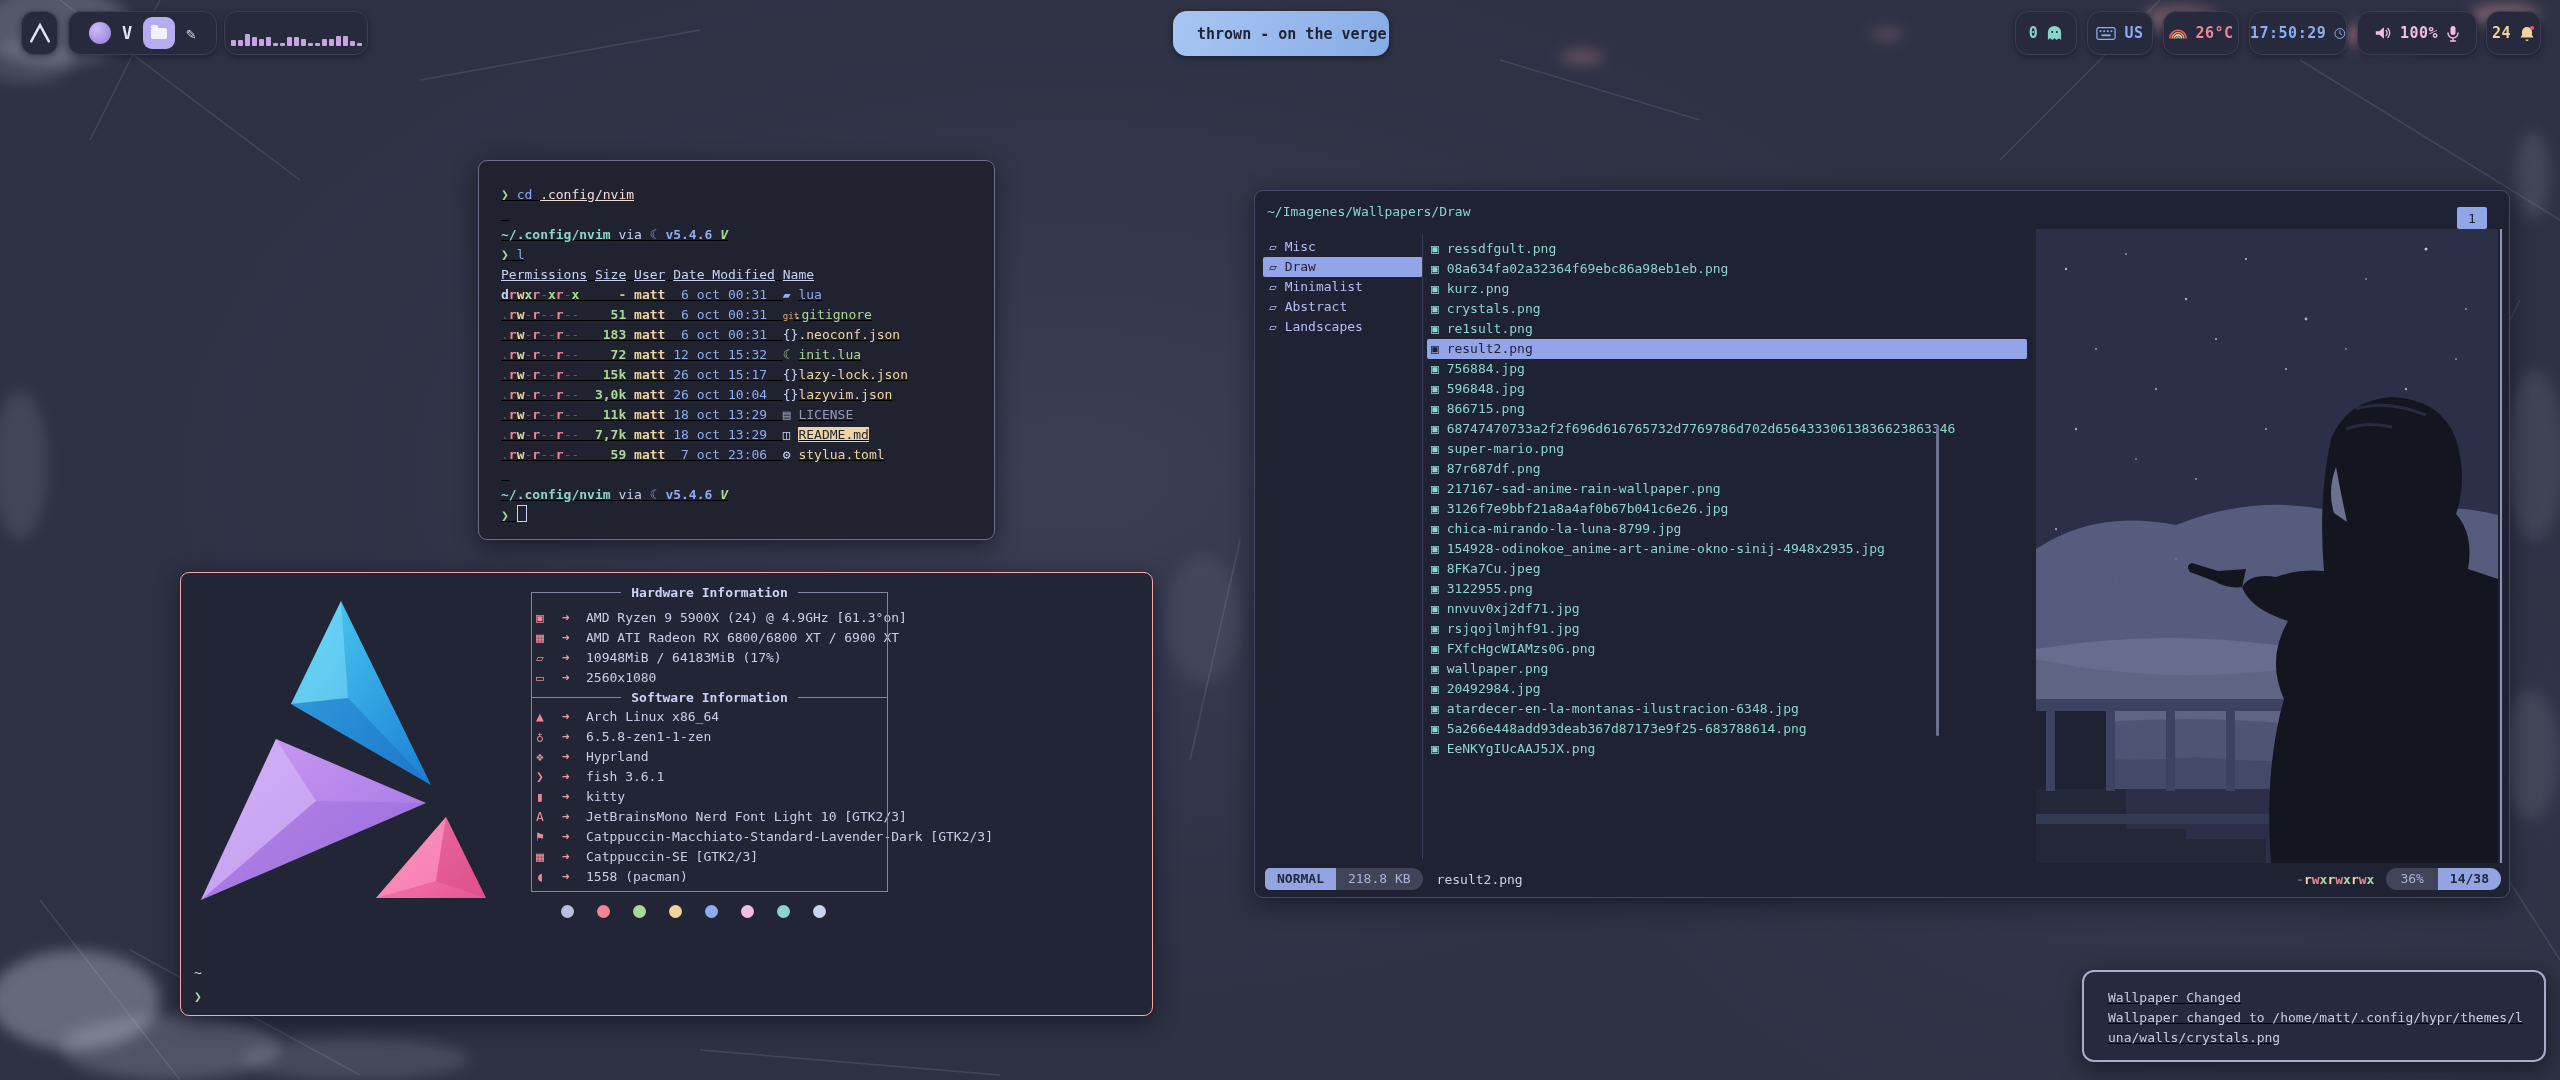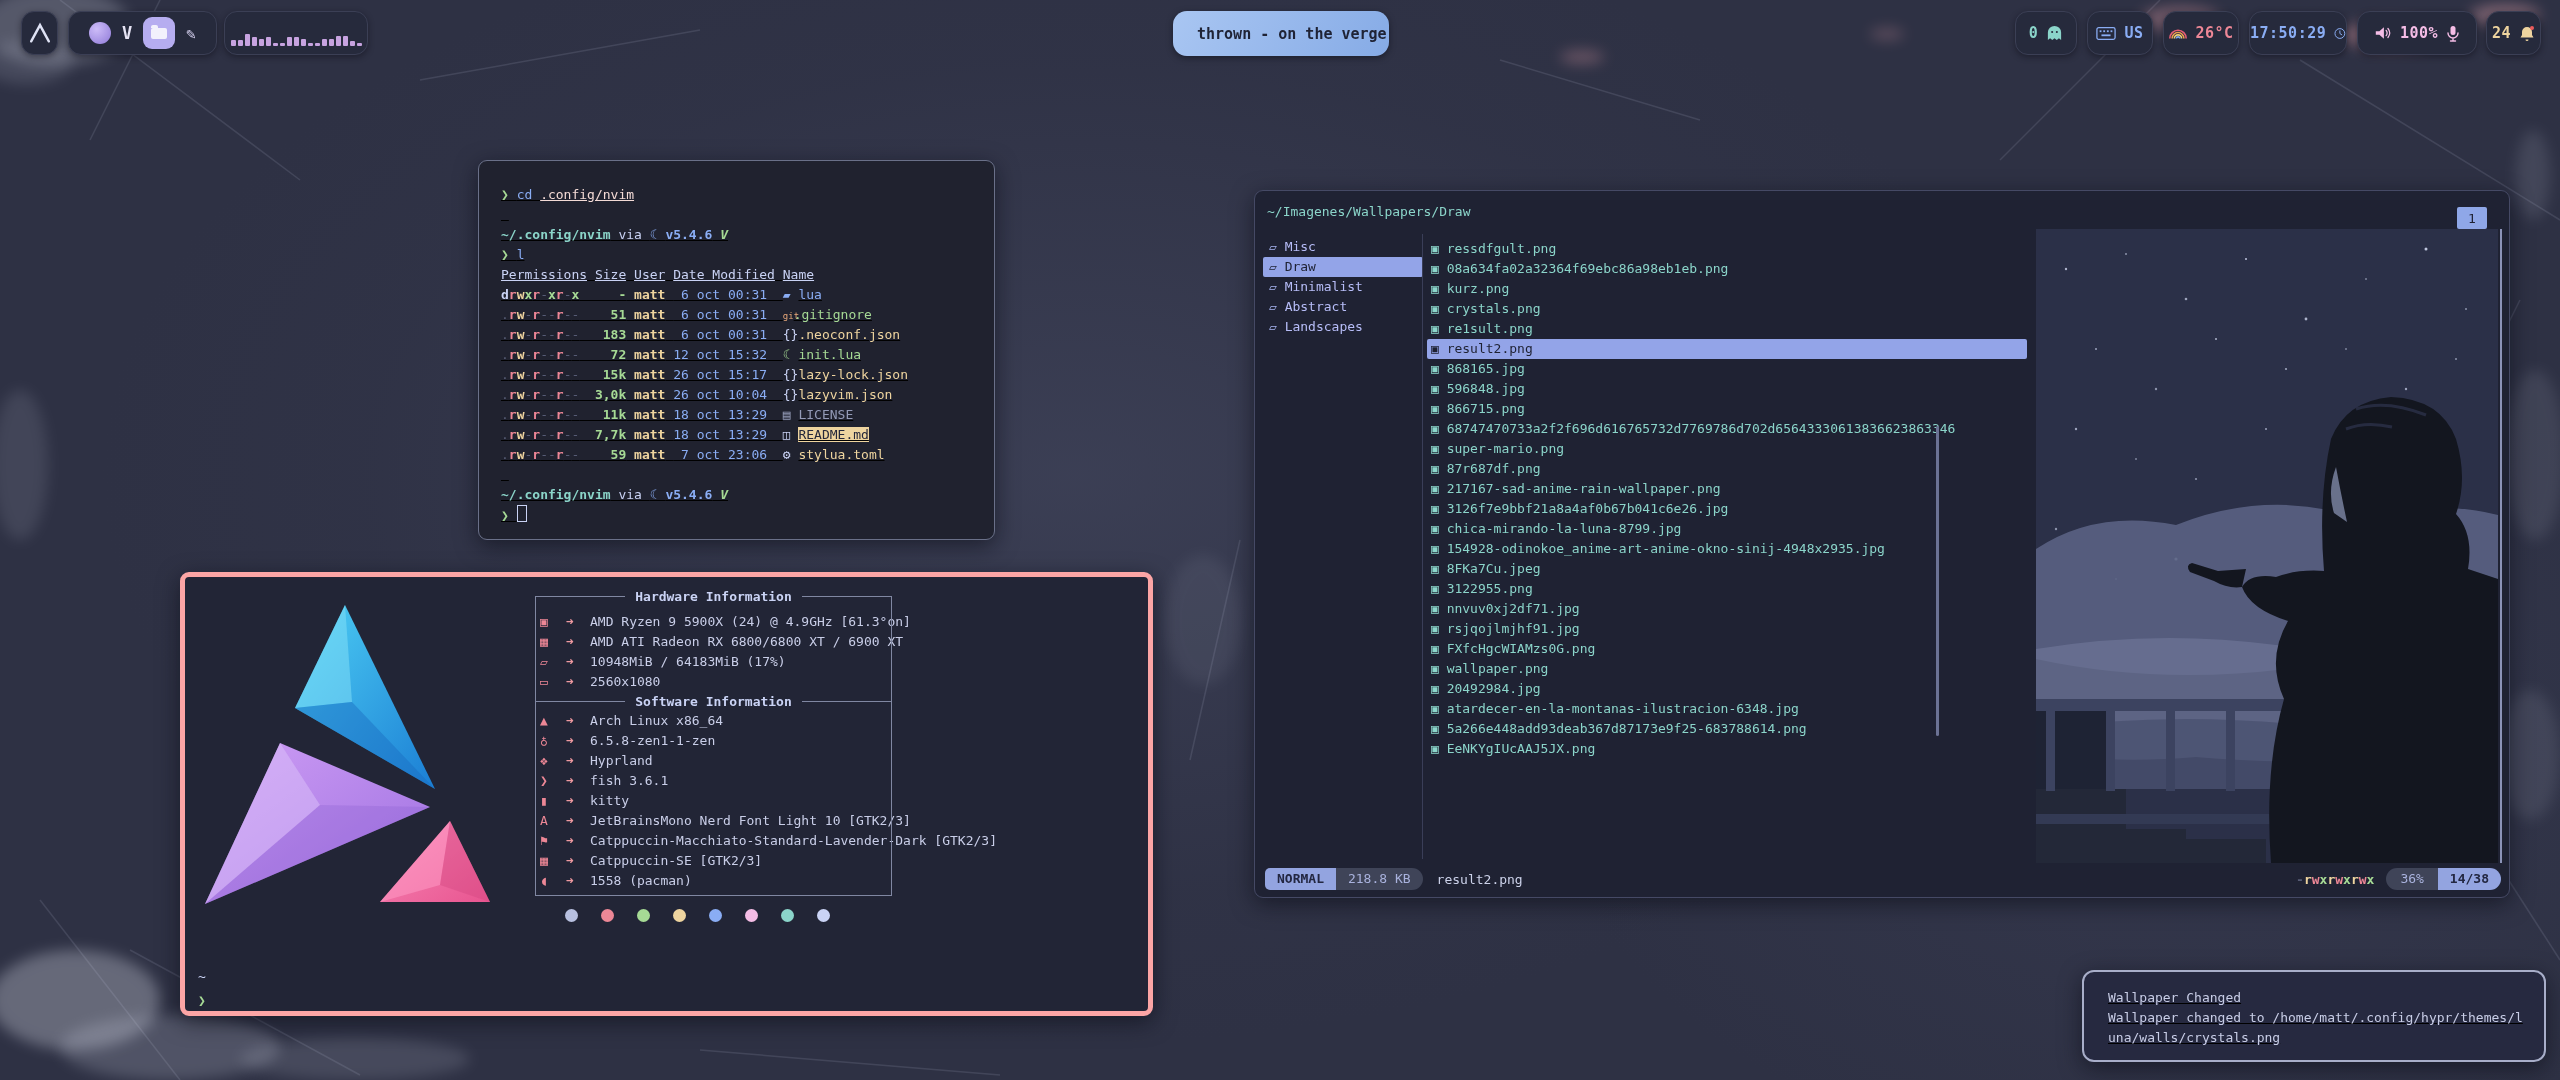--- a/index.html
+++ b/index.html
@@ -32,21 +32,21 @@
   #vis-bars i{display:block;width:5px;background:#c7a3e0;border-radius:1px;}
   
   .window{position:absolute;box-sizing:border-box;border-radius:9px;
     box-shadow:0 6px 22px rgba(8,10,18,.55);text-decoration:underline;}
   #terminal{left:478px;top:160px;width:517px;height:380px;background:#20222f;border:1px solid #6a7089;padding:24px 0 0 22px;}
   .tline{height:20px;line-height:20px;font-size:13px;white-space:pre;color:#cad3f5;}
   .fico{display:inline-block;width:2ch;}
   .rmd{background:#eed49f;color:#24273a !important;}
   .cursorbox{display:inline-block;width:8px;height:15px;border:1px solid #cad3f5;vertical-align:-2px;}
   
-  #fetch{left:180px;top:572px;width:973px;height:444px;background:#222536;border:5px solid #fca5a5;}
+  #fetch{left:180px;top:572px;width:973px;height:444px;background:#222536;border:1px solid #fca5a5;}
   .fitem{position:absolute;left:355px;height:20px;line-height:20px;font-size:13px;display:flex;white-space:pre;}
   .fitem .ic{display:inline-block;width:26px;color:#ed8796;}
   .fitem .ar{display:inline-block;width:24px;color:#ee99a0;font-weight:bold;}
   .fitem .tx{color:#c9cee8;}
   .ftitle{position:absolute;left:350px;width:357px;height:14px;display:flex;align-items:center;}
   .ftitle .fline{flex:1;border-top:1px solid #8087a2;}
   .ftitle b{padding:0 10px;font-size:13px;color:#cad3f5;}
   .fborder{position:absolute;background:#8087a2;}
   .dot{width:13px;height:13px;border-radius:50%;}
   .fprompt{position:absolute;left:13px;font-size:13px;height:20px;line-height:20px;}
@@ -331,21 +331,21 @@
       <div class="srow"><span class="fico">▱ </span><span>Landscapes</span></div>
     </div>
   <div id="fm-sep"></div>
   <div id="fm-list">
       <div class="frow"><span class="fico">▣ </span><span>ressdfgult.png</span></div>
       <div class="frow"><span class="fico">▣ </span><span>08a634fa02a32364f69ebc86a98eb1eb.png</span></div>
       <div class="frow"><span class="fico">▣ </span><span>kurz.png</span></div>
       <div class="frow"><span class="fico">▣ </span><span>crystals.png</span></div>
       <div class="frow"><span class="fico">▣ </span><span>re1sult.png</span></div>
       <div class="frow sel"><span class="fico">▣ </span><span>result2.png</span></div>
-      <div class="frow"><span class="fico">▣ </span><span>868165.jpg</span></div>
+      <div class="frow"><span class="fico">▣ </span><span>756884.jpg</span></div>
       <div class="frow"><span class="fico">▣ </span><span>596848.jpg</span></div>
       <div class="frow"><span class="fico">▣ </span><span>866715.png</span></div>
       <div class="frow"><span class="fico">▣ </span><span>68747470733a2f2f696d616765732d7769786d702d65643330613836623863346</span></div>
       <div class="frow"><span class="fico">▣ </span><span>super-mario.png</span></div>
       <div class="frow"><span class="fico">▣ </span><span>87r687df.png</span></div>
       <div class="frow"><span class="fico">▣ </span><span>217167-sad-anime-rain-wallpaper.png</span></div>
       <div class="frow"><span class="fico">▣ </span><span>3126f7e9bbf21a8a4af0b67b041c6e26.jpg</span></div>
       <div class="frow"><span class="fico">▣ </span><span>chica-mirando-la-luna-8799.jpg</span></div>
       <div class="frow"><span class="fico">▣ </span><span>154928-odinokoe_anime-art-anime-okno-sinij-4948x2935.jpg</span></div>
       <div class="frow"><span class="fico">▣ </span><span>8FKa7Cu.jpeg</span></div>

